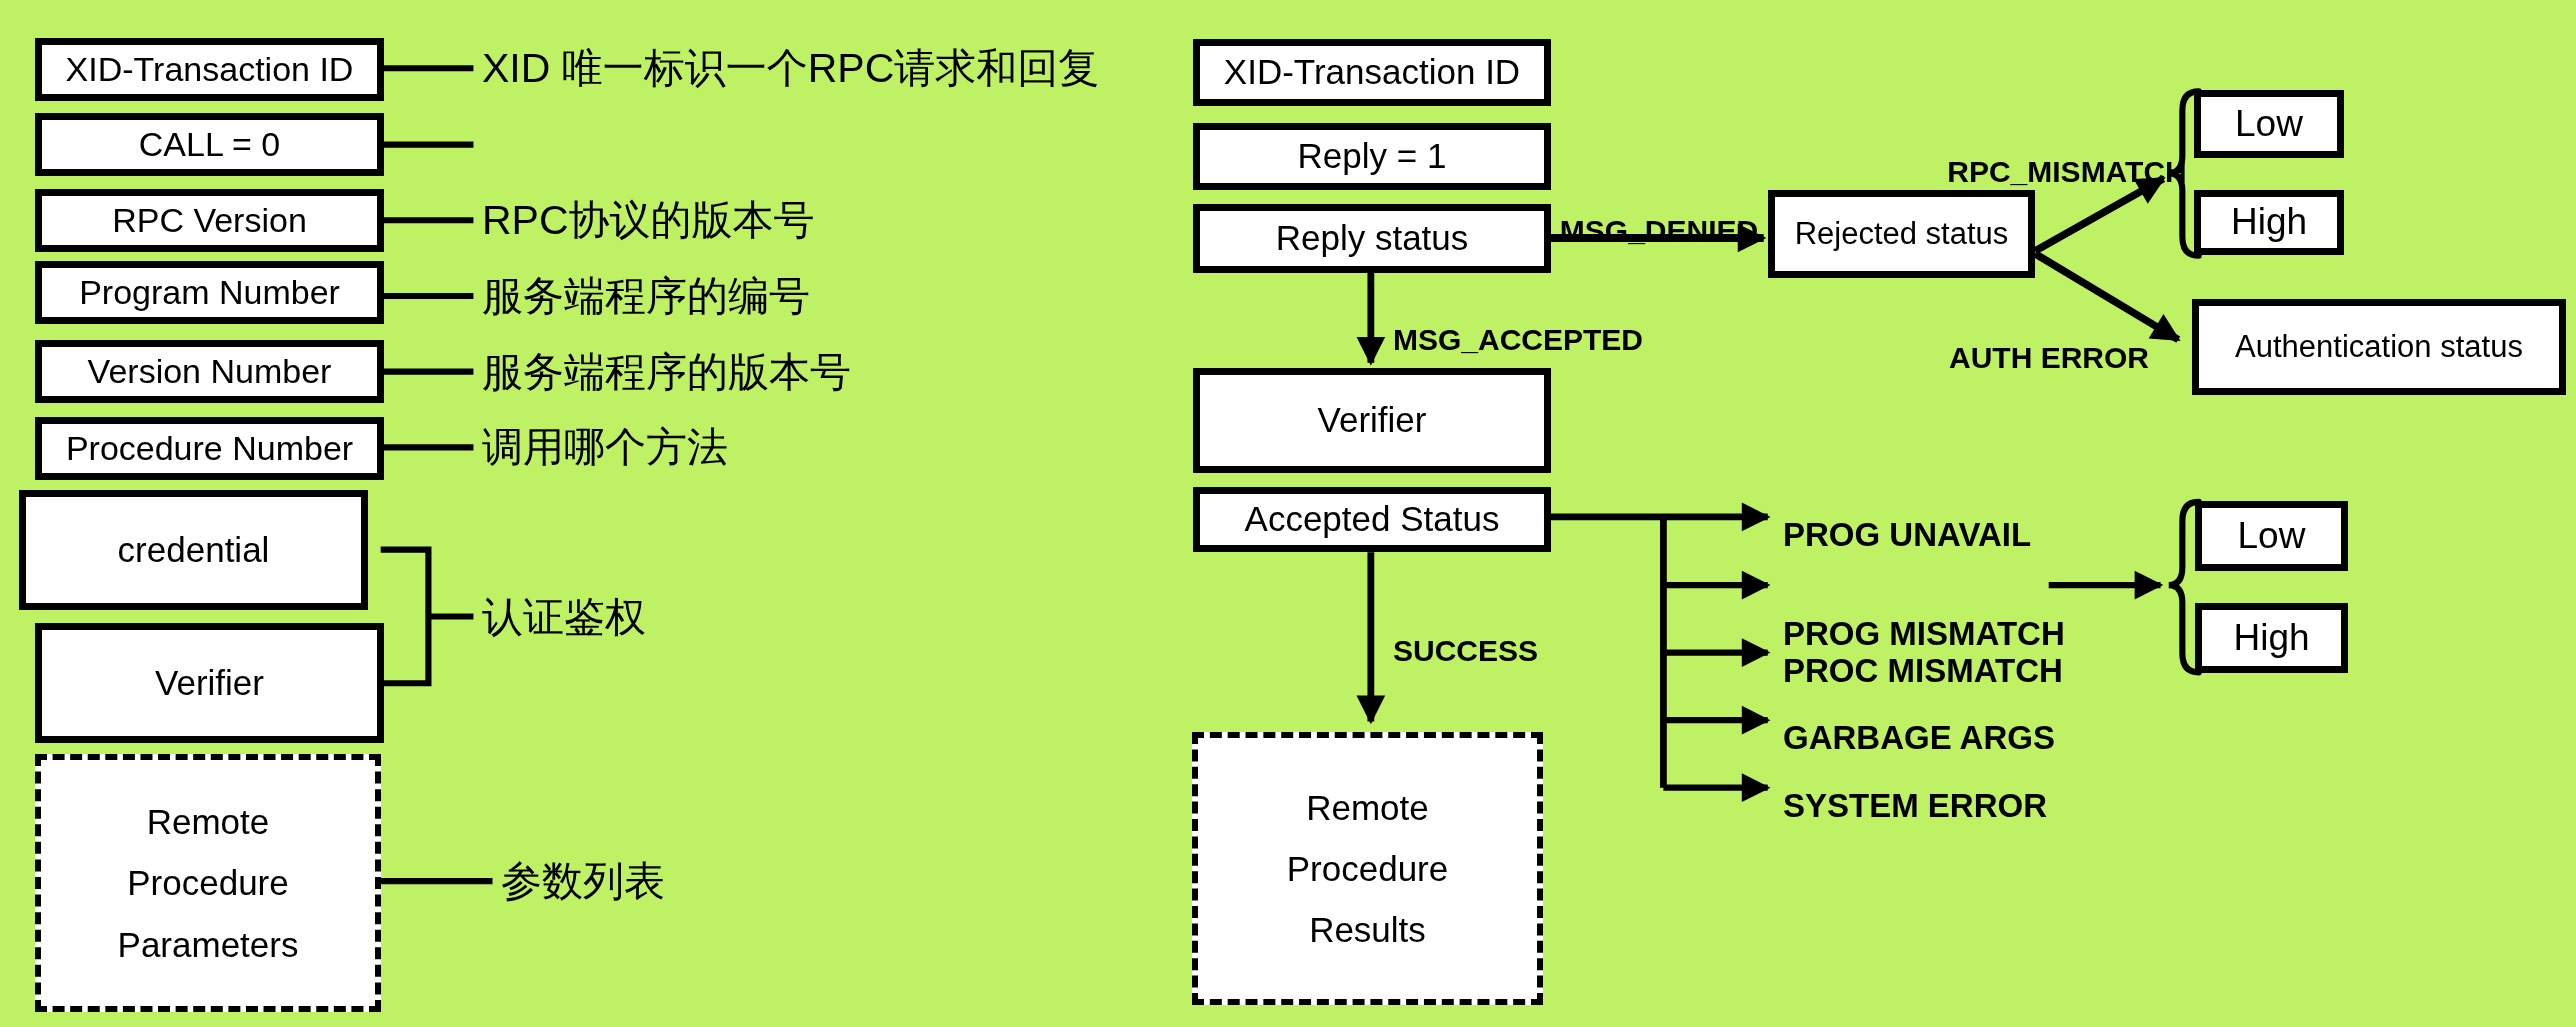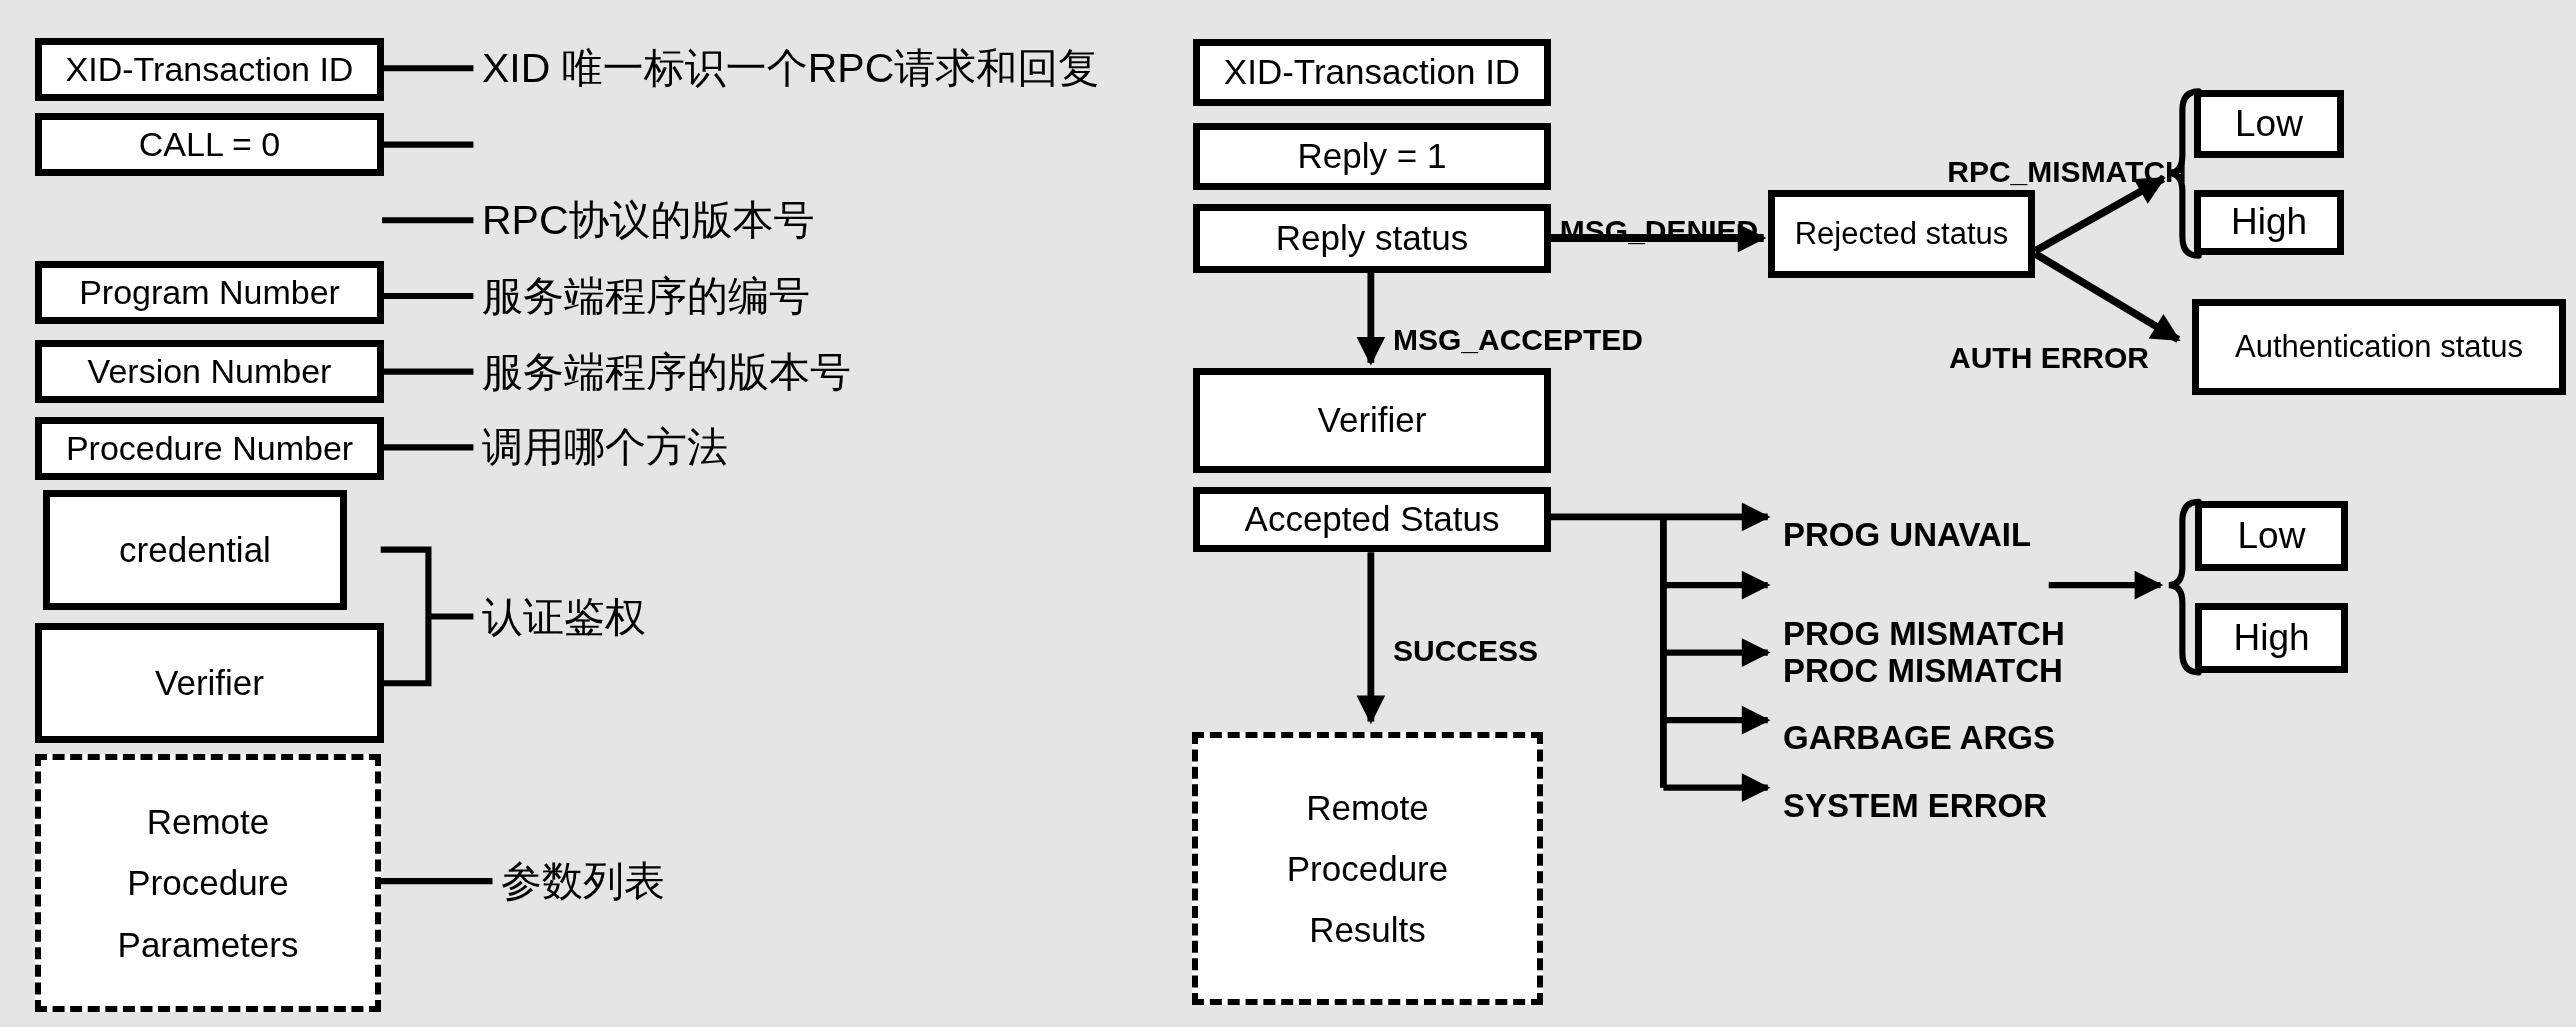--- a/index.html
+++ b/index.html
@@ -1,19 +1,19 @@
 <!DOCTYPE html>
 <html style="font-size:11px"><head>
 <meta charset="utf-8">
 <style>
   html,body{margin:0;padding:0;background:#fff;}
   #canvas{
     position:relative;
     width:2576px;height:1027px;
-    background:#e5e5e5;
+    background:#bef264;
     font-family:"Liberation Sans","DejaVu Sans",sans-serif;
     color:#000;
     overflow:hidden;
   }
   #wires{position:absolute;left:0;top:0;width:2576px;height:1027px;}
   .box{
     position:absolute;
     box-sizing:border-box;
     border:7.5px solid #000;
     background:#fff;
@@ -95,24 +95,25 @@
     </g>
 
     <g stroke="#000" stroke-width="9" fill="none" stroke-linecap="round">
       <path d="M3224 134 Q3200 134 3200 162 L3200 228 Q3200 254 3180 254 Q3200 254 3200 280 L3200 347 Q3200 375 3224 375"></path>
       <path d="M3224 736 Q3200 736 3200 764 L3200 832 Q3200 858 3180 858 Q3200 858 3200 884 L3200 958 Q3200 986 3224 986"></path>
     </g>
   </svg>
 
   <div class="box fs50" style="left:35px;top:38px;width:349px;height:63px">XID-Transaction ID</div>
   <div class="box fs50" style="left:35px;top:113px;width:349px;height:63px">CALL = 0</div>
+  <div class="box fs50" style="left:35px;top:189px;width:349px;height:63px">RPC Version</div>
   <div class="box fs50" style="left:35px;top:261px;width:349px;height:63px">Program Number</div>
   <div class="box fs50" style="left:35px;top:417px;width:349px;height:63px">Procedure Number</div>
   <div class="box fs50" style="left:35px;top:340px;width:349px;height:63px">Version Number</div>
-  <div class="box" style="left:43px;top:490px;width:304px;height:120px">credential</div>
+  <div class="box" style="left:19px;top:490px;width:349px;height:120px">credential</div>
   <div class="box" style="left:35px;top:623px;width:349px;height:120px">Verifier</div>
   <div class="box dashed multiline" style="left:35px;top:754px;width:346px;height:258px">Remote
 Procedure
 Parameters</div>
 
   <div class="annot" style="left:482px;top:68px">XID 唯一标识一个RPC请求和回复</div>
   <div class="annot" style="left:482px;top:220px">RPC协议的版本号</div>
   <div class="annot" style="left:482px;top:296px">服务端程序的编号</div>
   <div class="annot" style="left:482px;top:372px">服务端程序的版本号</div>
   <div class="annot" style="left:482px;top:447px">调用哪个方法</div>

